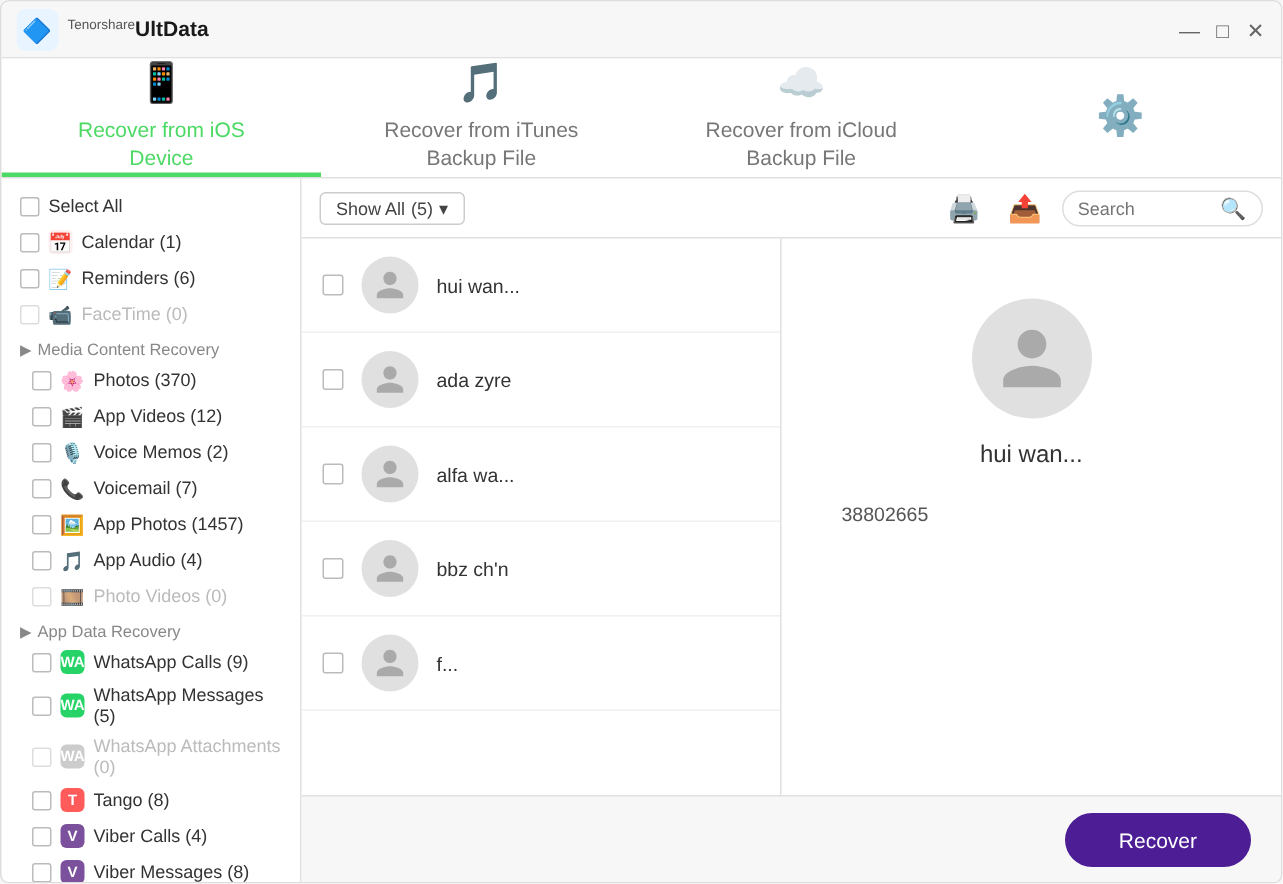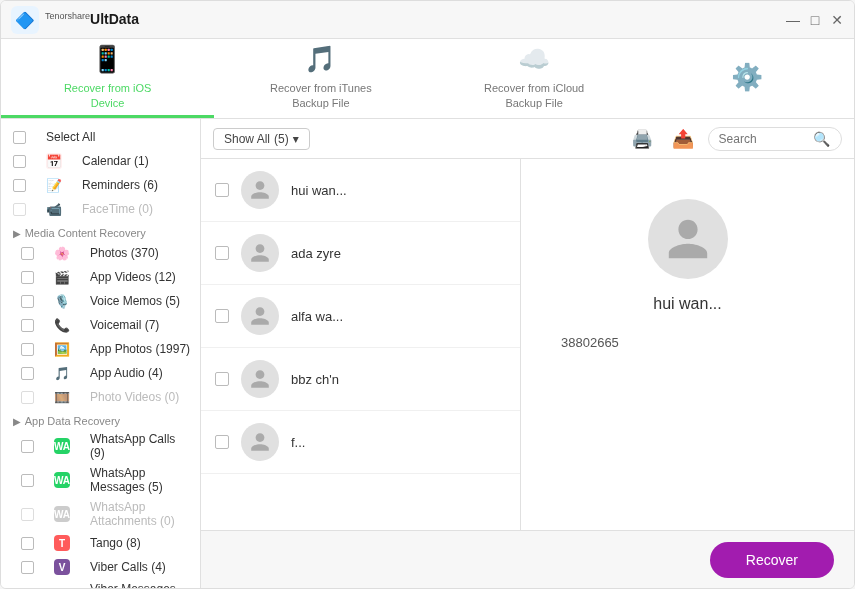--- a/index.html
+++ b/index.html
@@ -91,21 +91,21 @@
     .nav-item.active {
       border-bottom: 3px solid #4cd964;
     }
     .nav-item .nav-icon {
       font-size: 26px;
     }
     .nav-item.active .nav-label {
       color: #4cd964;
     }
     .nav-label {
-      font-size: 11px;
+      font-size: 14px;
       color: #777;
       text-align: center;
       line-height: 1.3;
     }
 
     
     .main-content {
       display: flex;
       flex: 1;
       overflow: hidden;
@@ -123,21 +123,21 @@
     .sidebar::-webkit-scrollbar { width: 4px; }
     .sidebar::-webkit-scrollbar-thumb { background: #ccc; border-radius: 2px; }
 
     .sidebar-item {
       display: flex;
       align-items: center;
       padding: 3px 8px 3px 12px;
       cursor: pointer;
       font-size: 12px;
       color: #333;
-      gap: 20px;
+      gap: 6px;
       min-height: 24px;
     }
     .sidebar-item.disabled { color: #bbb; cursor: default; }
 
     .sidebar-item .cb {
       width: 13px;
       height: 13px;
       border: 1px solid #bbb;
       border-radius: 2px;
       flex-shrink: 0;
@@ -333,21 +333,21 @@
       background: #fff;
       border: 1px solid #ccc;
       border-radius: 20px;
       padding: 8px 28px;
       font-size: 13px;
       cursor: pointer;
       color: #444;
     }
     .bottom-bar-spacer { flex: 1; }
     .recover-btn {
-      background: #a21caf;
+      background: #4c1d95;
       border: none;
       border-radius: 20px;
       padding: 10px 36px;
       font-size: 14px;
       font-weight: 500;
       color: #fff;
       cursor: pointer;
     }
   </style>
 </head>
@@ -427,31 +427,31 @@
         <span>Photos (370)</span>
       </div>
       <div class="sidebar-item" style="padding-left:20px;">
         <div class="cb"></div>
         <span class="item-icon">🎬</span>
         <span>App Videos (12)</span>
       </div>
       <div class="sidebar-item" style="padding-left:20px;">
         <div class="cb"></div>
         <span class="item-icon">🎙️</span>
-        <span>Voice Memos (5)</span>
+        <span>Voice Memos (2)</span>
       </div>
       <div class="sidebar-item" style="padding-left:20px;">
         <div class="cb"></div>
         <span class="item-icon">📞</span>
         <span>Voicemail (7)</span>
       </div>
       <div class="sidebar-item" style="padding-left:20px;">
         <div class="cb"></div>
         <span class="item-icon">🖼️</span>
-        <span>App Photos (1997)</span>
+        <span>App Photos (1457)</span>
       </div>
       <div class="sidebar-item" style="padding-left:20px;">
         <div class="cb"></div>
         <span class="item-icon">🎵</span>
         <span>App Audio (4)</span>
       </div>
       <div class="sidebar-item disabled" style="padding-left:20px;">
         <div class="cb"></div>
         <span class="item-icon">🎞️</span>
         <span>Photo Videos (0)</span>

